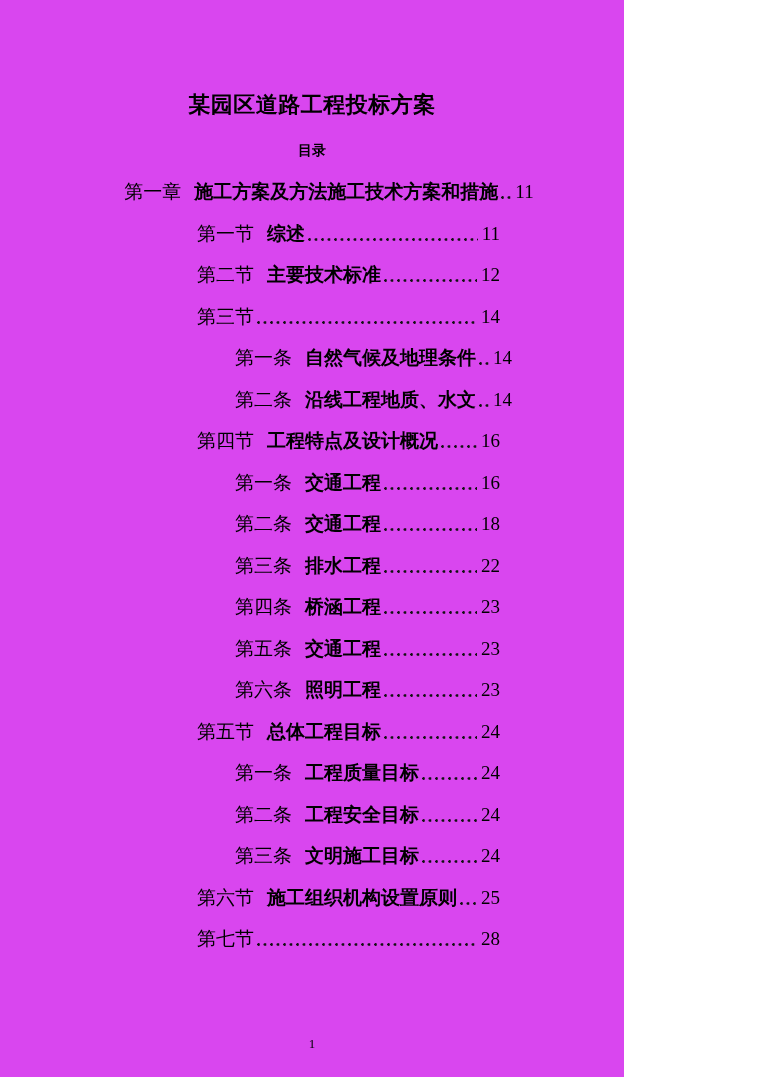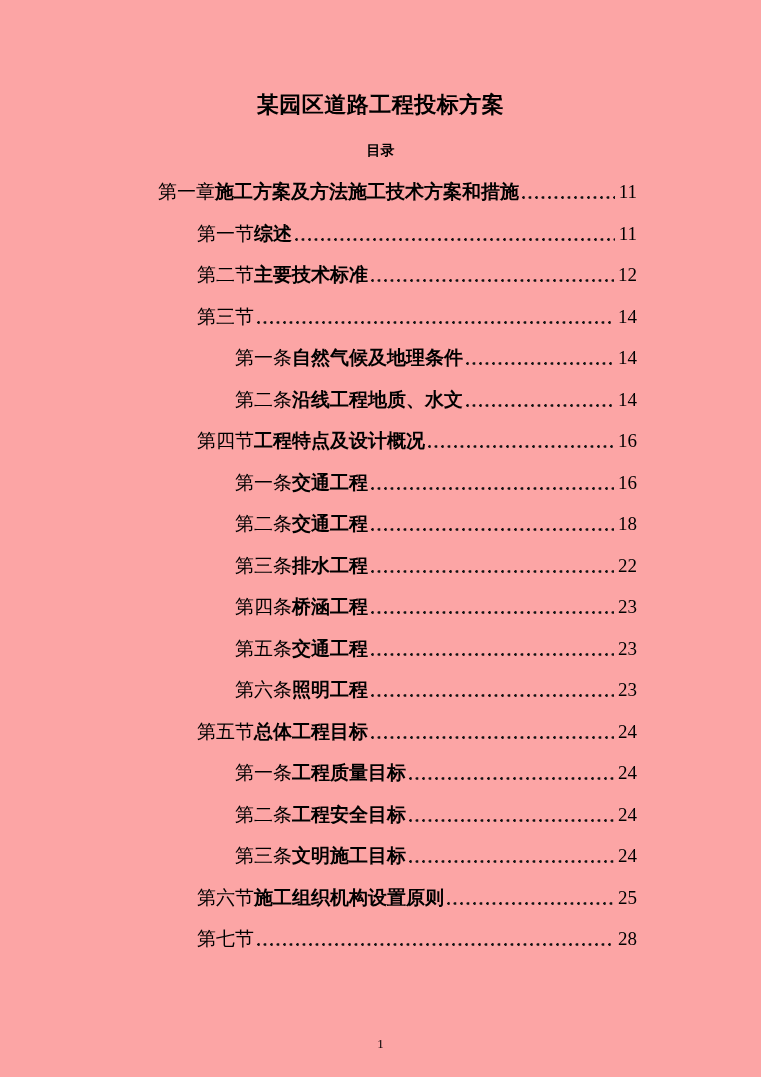--- a/index.html
+++ b/index.html
@@ -2,23 +2,23 @@
 <html><head>
 <meta charset="utf-8">
 <style>
   html, body {
     margin: 0;
     padding: 0;
     background: #ffffff;
   }
   .page {
     position: relative;
-    width: 761px;
+    width: 624px;
     height: 1077px;
-    background: #fca5a5;
+    background: #d946ef;
     overflow: hidden;
     font-family: "Liberation Serif", "DejaVu Serif", serif;
     color: #000000;
   }
   .doc-title {
     margin: 0;
     padding-top: 93px;
     text-align: center;
     font-family: "Liberation Sans", "DejaVu Sans", sans-serif;
     font-weight: bold;
@@ -40,30 +40,30 @@
   }
   .toc-entry {
     display: flex;
     align-items: baseline;
     font-size: 19px;
     line-height: 22px;
     margin-bottom: 19.5px;
     white-space: nowrap;
     cursor: pointer;
   }
-  .toc-entry.lvl-1 { padding-left: 0; }
+  .toc-entry.lvl-1 { padding-left: 0; justify-content: center; }
   .toc-entry.lvl-2 { padding-left: 39px; }
   .toc-entry.lvl-3 { padding-left: 77px; }
   .toc-label {
     font-weight: normal;
     flex: 0 0 auto;
   }
   .toc-title {
     font-weight: bold;
-    margin-left: 0;
+    margin-left: 13px;
     flex: 0 0 auto;
   }
   .toc-dots {
     flex: 1 1 auto;
     align-self: flex-end;
     height: 4px;
     margin: 0 4px 4px 3px;
     background-image: radial-gradient(circle at 1.5px 1.5px, #111111 1.15px, transparent 1.55px);
     background-size: 6.5px 3px;
     background-repeat: repeat-x;

